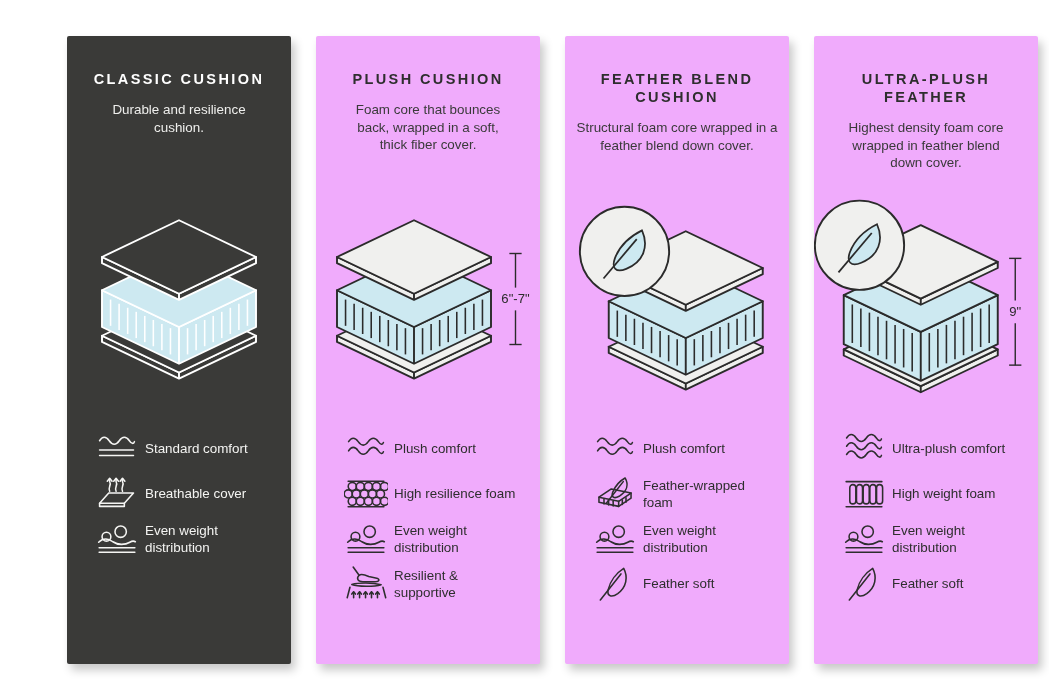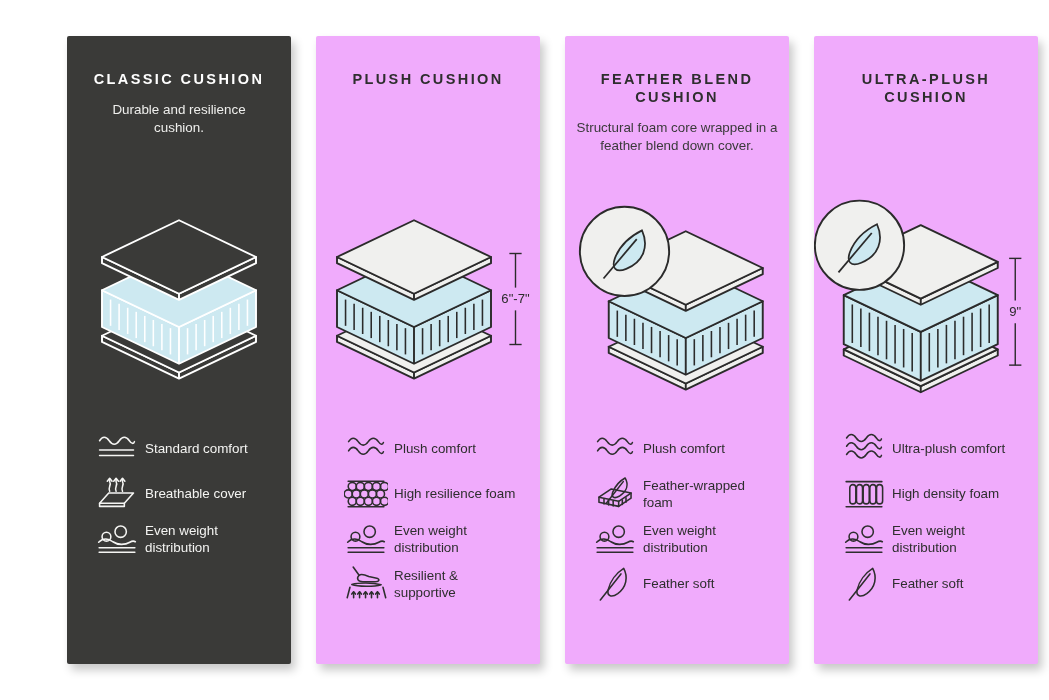--- a/index.html
+++ b/index.html
@@ -104,20 +104,21 @@
                 <line x1="4.5" y1="34.5" x2="43.5" y2="34.5"></line>
               </svg></span>
             <span class="flabel">Even weight distribution</span>
           </div>
         </div>
     </div>
 
     <div class="card light">
       <div class="card-header">
         <h2 class="title">PLUSH CUSHION</h2>
+        <p class="desc">Foam core that bounces back, wrapped in a soft, thick fiber cover.</p>
       </div>
       <div class="illu">
           <svg viewBox="0 0 256 196" width="224" height="172" xmlns="http://www.w3.org/2000/svg">
             <path d="M 24 140 L 24 147 L 112 189 L 200 147 L 200 140 L 112 182 Z" fill="#f0f0ee" stroke="#2b2b2b" stroke-width="2.2" stroke-linejoin="round"></path>
             <polygon points="112,98 200,140 112,182 24,140" fill="#f0f0ee" stroke="#2b2b2b" stroke-width="2.2" stroke-linejoin="round"></polygon>
             <line x1="112" y1="182" x2="112" y2="189" stroke="#2b2b2b" stroke-width="2.2"></line>
             <path d="M 24 88 L 24 130 L 112 172 L 200 130 L 200 88 L 112 130 Z" fill="#cde9f1" stroke="#2b2b2b" stroke-width="2.2" stroke-linejoin="round"></path>
             <polygon points="112,46 200,88 112,130 24,88" fill="#cde9f1" stroke="#2b2b2b" stroke-width="2.2" stroke-linejoin="round"></polygon>
             <line x1="112" y1="130" x2="112" y2="172" stroke="#2b2b2b" stroke-width="2.2"></line>
             <line x1="33.77777777777778" y1="98.66666666666667" x2="33.77777777777778" y2="128.66666666666669" stroke="#2b2b2b" stroke-width="1.8"></line>
@@ -284,21 +285,22 @@
                 <path d="M33.5 3 C38.5 12.5 36.5 23.5 27 30.5 C20.5 35 15 33.5 16.5 26.5 C18.5 17 25.5 8 33.5 3 Z"></path>
                 <path d="M8 37.5 L30.5 9"></path>
               </svg></span>
             <span class="flabel">Feather soft</span>
           </div>
         </div>
     </div>
 
     <div class="card light">
       <div class="card-header">
-        <h2 class="title">ULTRA-PLUSH CUSHION</h2>
+        <h2 class="title">ULTRA-PLUSH FEATHER</h2>
+        <p class="desc">Highest density foam core wrapped in feather blend down cover.</p>
       </div>
       <div class="illu">
           <svg viewBox="0 -24 256 234" width="224" height="205" xmlns="http://www.w3.org/2000/svg">
             <path d="M 34 150 L 34 157 L 122 199 L 210 157 L 210 150 L 122 192 Z" fill="#f0f0ee" stroke="#2b2b2b" stroke-width="2.2" stroke-linejoin="round"></path>
             <polygon points="122,108 210,150 122,192 34,150" fill="#f0f0ee" stroke="#2b2b2b" stroke-width="2.2" stroke-linejoin="round"></polygon>
             <line x1="122" y1="192" x2="122" y2="199" stroke="#2b2b2b" stroke-width="2.2"></line>
             <path d="M 34 88 L 34 144 L 122 186 L 210 144 L 210 88 L 122 130 Z" fill="#cde9f1" stroke="#2b2b2b" stroke-width="2.2" stroke-linejoin="round"></path>
             <polygon points="122,46 210,88 122,130 34,88" fill="#cde9f1" stroke="#2b2b2b" stroke-width="2.2" stroke-linejoin="round"></polygon>
             <line x1="122" y1="130" x2="122" y2="186" stroke="#2b2b2b" stroke-width="2.2"></line>
             <line x1="43.77777777777778" y1="98.66666666666667" x2="43.77777777777778" y2="142.66666666666669" stroke="#2b2b2b" stroke-width="1.8"></line>
@@ -342,21 +344,21 @@
           <div class="feature">
             <span class="ficon"><svg viewBox="0 0 48 40" xmlns="http://www.w3.org/2000/svg">
                 <line x1="4.5" y1="6.5" x2="43.5" y2="6.5"></line>
                 <line x1="4.5" y1="34" x2="43.5" y2="34"></line>
                 <rect x="8.5" y="9.8" width="6.6" height="21" rx="3.3"></rect>
                 <rect x="15.8" y="9.8" width="6.6" height="21" rx="3.3"></rect>
                 <rect x="23.1" y="9.8" width="6.6" height="21" rx="3.3"></rect>
                 <rect x="30.4" y="9.8" width="6.6" height="21" rx="3.3"></rect>
                 <rect x="37.7" y="9.8" width="6.6" height="21" rx="3.3"></rect>
               </svg></span>
-            <span class="flabel">High density foam</span>
+            <span class="flabel">High weight foam</span>
           </div>
           <div class="feature">
             <span class="ficon"><svg viewBox="0 0 48 40" xmlns="http://www.w3.org/2000/svg">
                 <circle cx="12.5" cy="17.5" r="4.8"></circle>
                 <circle cx="28" cy="12" r="6.2"></circle>
                 <path d="M4 23.5 C9 18.5 15 19.5 19.5 23 C25 27 33 26.5 38 23.5 C40.5 22 42.5 22 44 23"></path>
                 <line x1="4.5" y1="29.5" x2="43.5" y2="29.5"></line>
                 <line x1="4.5" y1="34.5" x2="43.5" y2="34.5"></line>
               </svg></span>
             <span class="flabel">Even weight distribution</span>

